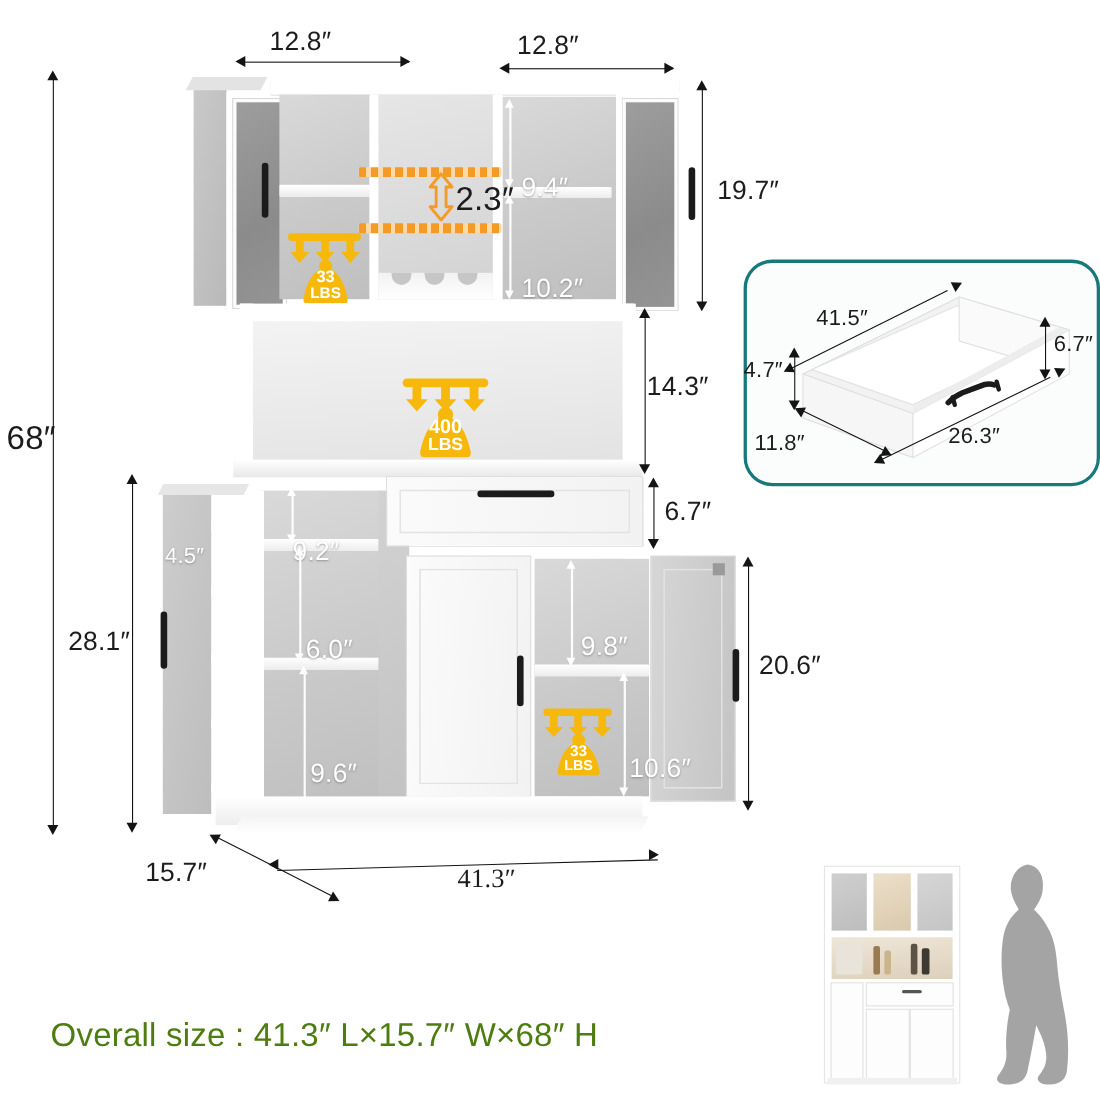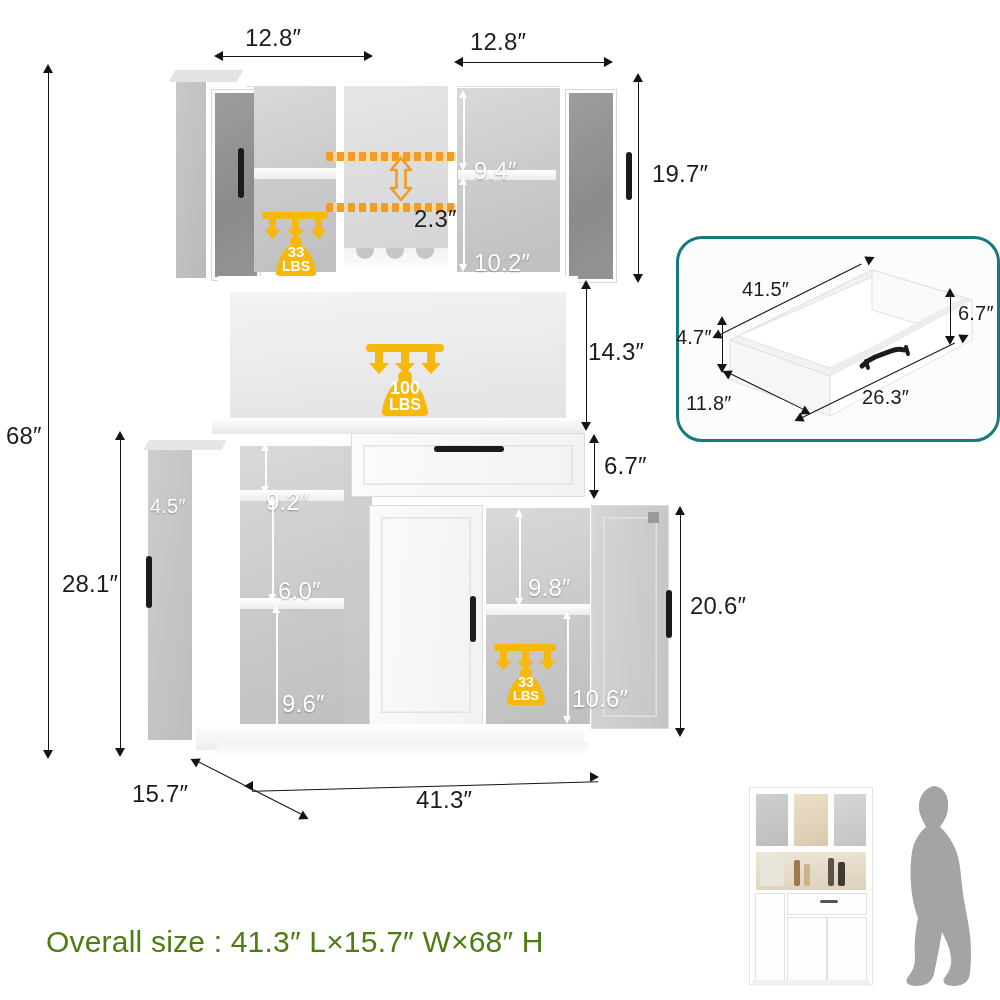--- a/index.html
+++ b/index.html
@@ -16,21 +16,21 @@
   
   .dim{
     position:absolute;
     color:#1c1c1c;
     font-size:24px;
     letter-spacing:.2px;
     white-space:nowrap;
     font-family:"Liberation Sans", sans-serif;
   }
   .dim.white{color:#ffffff;text-shadow:0 1px 2px rgba(90,90,90,.55);margin-top:35px;}
-  .dim.big{font-size:24px;margin-top:40px;}
+  .dim.big{font-size:30px;}
   .dim.sm{font-size:20px;}
 
   
   .vline{position:absolute;width:0;border-left:1.6px solid #141414;}
   .hline{position:absolute;height:0;border-top:1.6px solid #141414;}
   .vline.thin{border-left-width:1.3px;}
   .line-rot{position:absolute;height:0;border-top:1.6px solid #141414;transform-origin:0 0;}
   .wline{position:absolute;width:0;border-left:2px solid #ffffff;opacity:.95;}
   .arr{position:absolute;width:0;height:0;}
   .arr.up{border-left:5px solid transparent;border-right:5px solid transparent;border-bottom:9px solid #141414;}
@@ -175,21 +175,21 @@
         <path d="M4 0 h8 v12 h6 L8 23 L-2 12 h6 z" transform="translate(5,0)"></path>
         <path d="M4 0 h8 v12 h6 L8 23 L-2 12 h6 z" transform="translate(31,0)"></path>
         <path d="M4 0 h8 v12 h6 L8 23 L-2 12 h6 z" transform="translate(57,0)"></path>
       </g>
     </svg>
     <svg class="abs" style="left:11px;top:28px;" width="68" height="46" viewBox="0 0 68 46">
       <circle cx="34" cy="7" r="7" fill="#F6B90B"></circle>
       <path d="M34 9 C22 9 14 25 11 41 Q10 46 16 46 H52 Q58 46 57 41 C54 25 46 9 34 9 Z" fill="#F6B90B"></path>
     </svg>
     <div class="bag" style="left:11px;top:37px;width:68px;font-size:18px;">
-      <div>100</div>
+      <div>400</div>
       <div style="font-size:16px;">LBS</div>
     </div>
   </div>
 
   <div class="vline" style="left:586px;top:286px;height:138px;"></div>
   <div class="arr up" style="left:581px;top:280px;"></div>
   <div class="arr down" style="left:581px;top:422px;"></div>
   <div class="dim" style="left:588px;top:338px;">14.3″</div>
 
   <div class="side" style="left:148px;top:448px;width:44px;height:292px;background:linear-gradient(100deg,#cdcdcd,#bdbdbd);"></div>
@@ -287,21 +287,21 @@
   <div class="abs" style="left:216px;top:742px;width:370px;height:16px;background:linear-gradient(180deg,#f4f4f4,#ffffff);transform:skewX(-24deg);"></div>
 
   <div class="line-rot" style="left:196px;top:760px;width:118px;transform:rotate(27deg);"></div>
   <div class="arr left" style="left:190px;top:756px;transform:rotate(27deg);"></div>
   <div class="arr right" style="left:300px;top:812px;transform:rotate(27deg);"></div>
   <div class="dim" style="left:132px;top:780px;">15.7″</div>
 
   <div class="hline" style="left:252px;top:786px;width:346px;transform:rotate(-1.6deg);"></div>
   <div class="arr left" style="left:244px;top:781px;"></div>
   <div class="arr right" style="left:590px;top:772px;"></div>
-  <div class="dim" style="left:416px;top:786px;">41.3″</div>
+  <div class="dim" style="left:416px;top:786px;font-family:Liberation Serif, serif;">41.3″</div>
 
   <div class="card" style="left:676px;top:236px;width:318px;height:200px;"></div>
 
   <svg class="abs" style="left:690px;top:248px;" width="292" height="180" viewBox="0 0 292 180">
 
     <polygon points="40,92 182,22 282,52 140,128" fill="#f2f2f2" stroke="#dcdcdc" stroke-width="1"></polygon>
     <polygon points="48,88 180,30 272,56 140,120" fill="#ffffff" stroke="#e2e2e2" stroke-width="1"></polygon>
     <polygon points="182,22 282,52 282,92 182,62" fill="#fafafa" stroke="#e0e0e0" stroke-width="1"></polygon>
     <polygon points="40,92 140,128 140,168 40,132" fill="#f6f6f6" stroke="#e0e0e0" stroke-width="1"></polygon>
     <polygon points="140,128 282,52 282,92 140,168" fill="#ffffff" stroke="#e2e2e2" stroke-width="1"></polygon>

